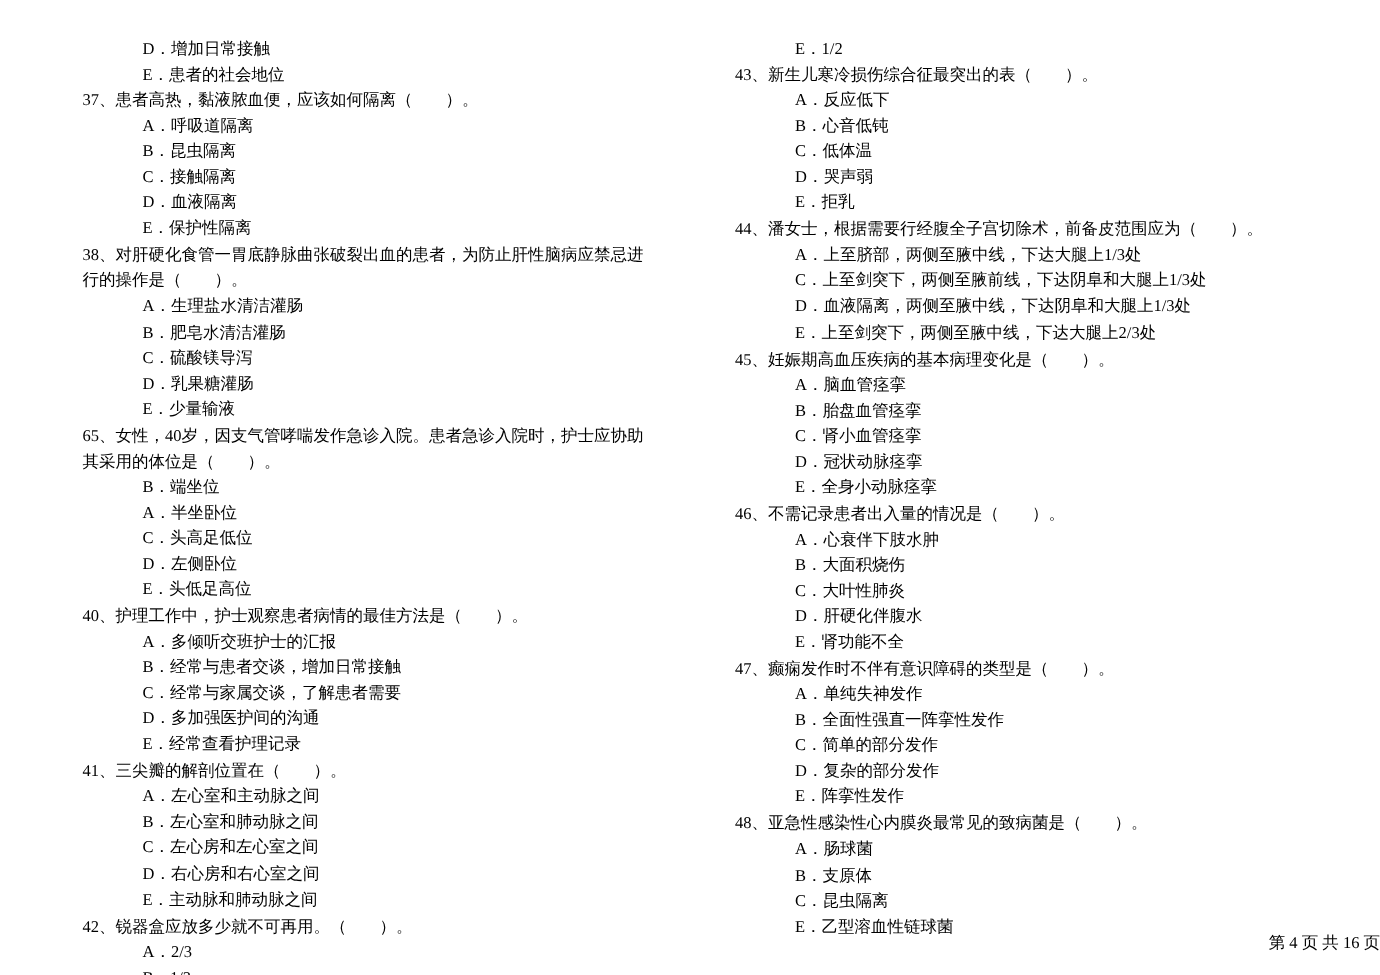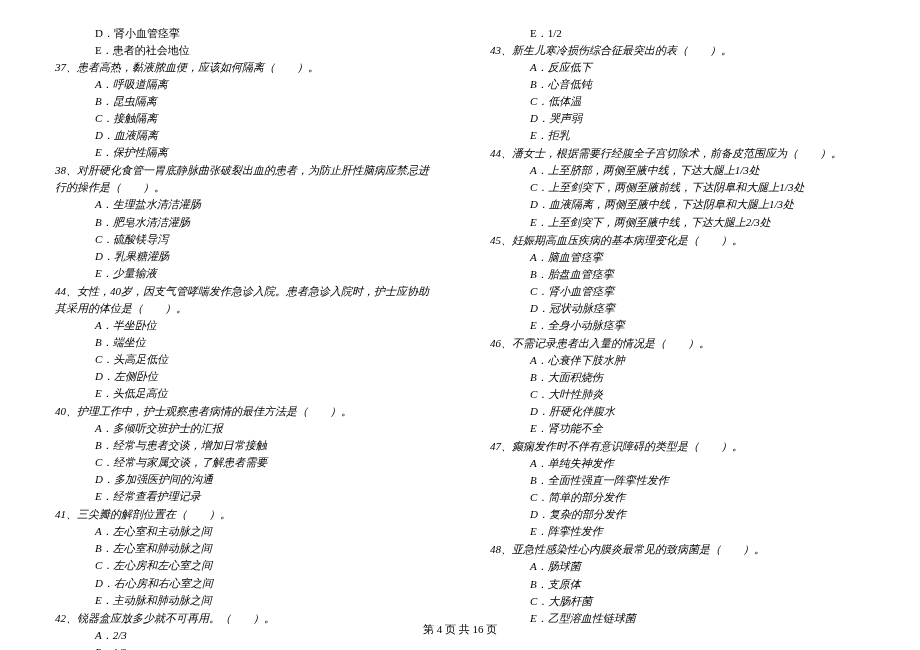--- a/index.html
+++ b/index.html
@@ -17,64 +17,63 @@
     .columns {
       display: flex;
       gap: 60px;
       height: 565px;
     }
     .col {
       flex: 1;
     }
     .question {
       margin-bottom: 1px;
-      font-style: italic;
     }
     .q-text {
       padding-left: 0;
     }
     .option {
       padding-left: 40px;
     }
     .footer {
       position: absolute;
       bottom: 12px;
       left: 0;
       width: 100%;
-      text-align: center;
+      text-align: right;
       font-size: 11px;
     }
   </style>
 </head>
 <body>
 
 <div class="columns">
   <div class="col" id="left-col">
-      <div class="option">D．肾小血管痉挛</div>
+      <div class="option">D．增加日常接触</div>
       <div class="option">E．患者的社会地位</div>
       <div class="question">
         <div class="q-text">37、患者高热，黏液脓血便，应该如何隔离（　　）。</div>
         <div class="option">A．呼吸道隔离</div>
         <div class="option">B．昆虫隔离</div>
         <div class="option">C．接触隔离</div>
         <div class="option">D．血液隔离</div>
         <div class="option">E．保护性隔离</div>
       </div>
       <div class="question">
         <div class="q-text">38、对肝硬化食管一胃底静脉曲张破裂出血的患者，为防止肝性脑病应禁忌进行的操作是（　　）。</div>
         <div class="option">A．生理盐水清洁灌肠</div>
         <div class="option">B．肥皂水清洁灌肠</div>
         <div class="option">C．硫酸镁导泻</div>
         <div class="option">D．乳果糖灌肠</div>
         <div class="option">E．少量输液</div>
       </div>
       <div class="question">
-        <div class="q-text">44、女性，40岁，因支气管哮喘发作急诊入院。患者急诊入院时，护士应协助其采用的体位是（　　）。</div>
+        <div class="q-text">65、女性，40岁，因支气管哮喘发作急诊入院。患者急诊入院时，护士应协助其采用的体位是（　　）。</div>
+        <div class="option">B．端坐位</div>
         <div class="option">A．半坐卧位</div>
-        <div class="option">B．端坐位</div>
         <div class="option">C．头高足低位</div>
         <div class="option">D．左侧卧位</div>
         <div class="option">E．头低足高位</div>
       </div>
       <div class="question">
         <div class="q-text">40、护理工作中，护士观察患者病情的最佳方法是（　　）。</div>
         <div class="option">A．多倾听交班护士的汇报</div>
         <div class="option">B．经常与患者交谈，增加日常接触</div>
         <div class="option">C．经常与家属交谈，了解患者需要</div>
         <div class="option">D．多加强医护间的沟通</div>
@@ -132,19 +131,19 @@
         <div class="option">A．单纯失神发作</div>
         <div class="option">B．全面性强直一阵挛性发作</div>
         <div class="option">C．简单的部分发作</div>
         <div class="option">D．复杂的部分发作</div>
         <div class="option">E．阵挛性发作</div>
       </div>
       <div class="question">
         <div class="q-text">48、亚急性感染性心内膜炎最常见的致病菌是（　　）。</div>
         <div class="option">A．肠球菌</div>
         <div class="option">B．支原体</div>
-        <div class="option">C．大肠杆菌</div>
+        <div class="option">C．昆虫隔离</div>
         <div class="option">E．乙型溶血性链球菌</div>
       </div>
     </div>
 </div>
 
 <div class="footer">第 4 页 共 16 页</div>
 
 </body></html>

